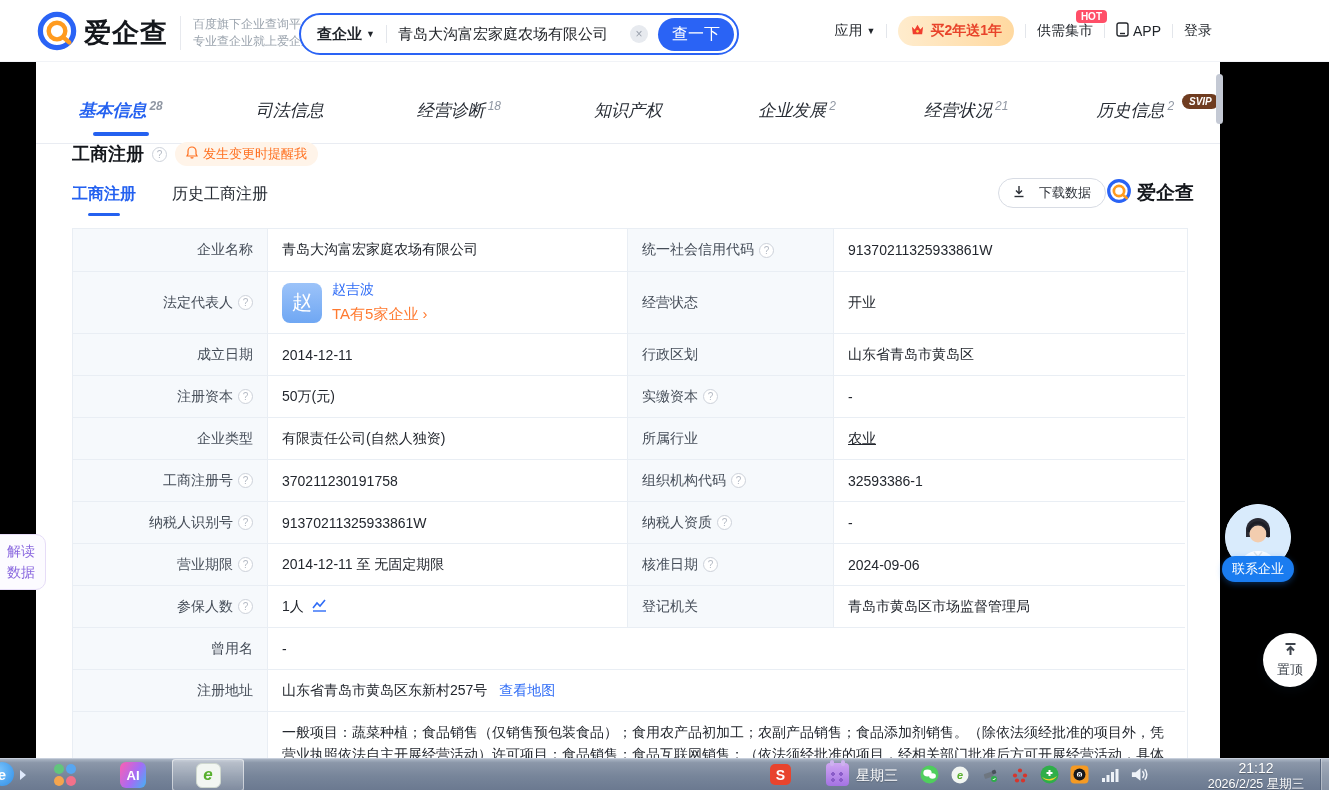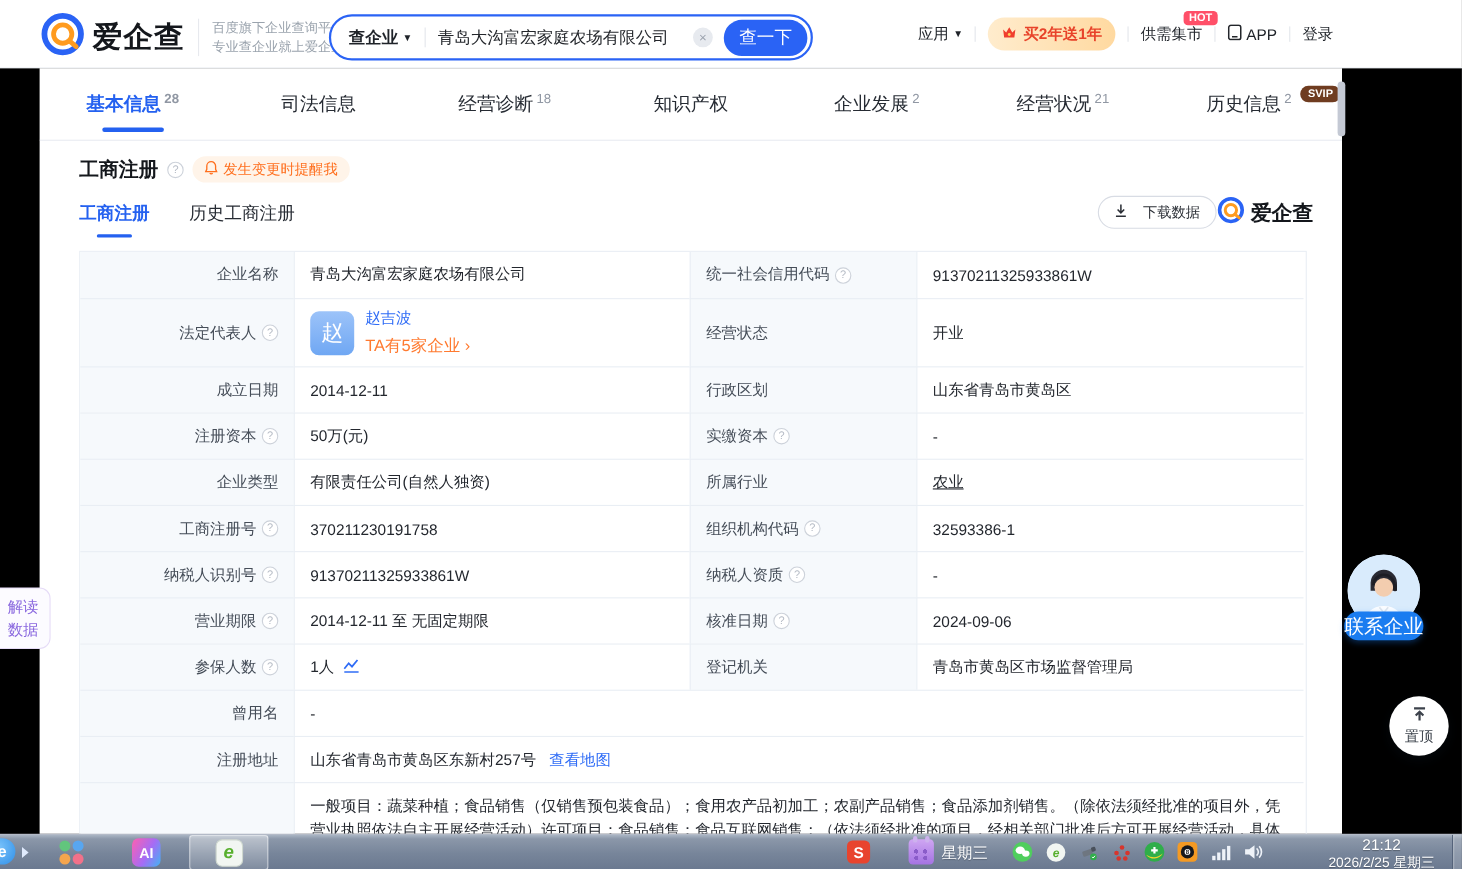--- a/index.html
+++ b/index.html
@@ -23,21 +23,21 @@
   .top-right { position:absolute; right:117px; top:0; height:62px; display:flex; align-items:center; gap:11px; }
   .tr-item { font-size:14px; color:#1f2329; display:flex; align-items:center; gap:4px; cursor:pointer; white-space:nowrap; }
   .tr-div { width:1px; height:14px; background:#e3e6eb; }
   .promo-pill { height:30px; border-radius:15px; background:linear-gradient(90deg,#ffeccd,#ffd9a0); display:flex; align-items:center; gap:5px; padding:0 12px; font-size:14px; font-weight:bold; color:#e8432a; cursor:pointer; }
   .market-wrap { position:relative; }
   .hot-badge { position:absolute; top:-12px; right:-14px; background:#ff4f68; color:#fff; font-size:10px; font-weight:bold; padding:1px 5px; border-radius:4px; }
   .scroll-thumb { position:absolute; left:1216px; top:74px; width:7px; height:50px; border-radius:4px; background:#c4c9d4; z-index:6; }
 
   
   #content { position:absolute; left:36px; top:62px; width:1184px; height:696px; background:#fff; overflow:hidden; z-index:2; }
-  .tabnav { position:absolute; left:0; top:0; width:1184px; height:66px; border-bottom:1px solid #e9ecf2; display:flex; }
+  .tabnav { position:absolute; left:0; top:16px; width:1184px; height:66px; border-bottom:1px solid #e9ecf2; display:flex;font-style:italic; }
   .tab { flex:1; display:flex; align-items:center; justify-content:center; font-size:17px; color:#262b33; position:relative; cursor:pointer; }
   .tab .cnt { font-size:12px; color:#9097a3; margin-left:3px; transform:translateY(-5px); }
   .tab.active { color:#2461f0; font-weight:bold; }
   .tab.active::after { content:''; position:absolute; bottom:7px; left:50%; transform:translateX(-50%); width:56px; height:4px; border-radius:2px; background:#2461f0; }
   .svip-badge { position:absolute; left:1146px; top:16px; background:#6f3c20; color:#fff; font-size:10px; font-weight:bold; padding:2px 7px; border-radius:8px; }
 
   .section-head { position:absolute; left:36px; top:80px; display:flex; align-items:center; gap:8px; }
   .section-title { font-size:18px; font-weight:bold; color:#14171c; }
   .q { width:15px; height:15px; border-radius:50%; border:1px solid #cdd2da; color:#b4bac4; font-size:10px; display:inline-flex; align-items:center; justify-content:center; flex:none; cursor:pointer; background:#fff; }
   .remind-pill { height:24px; border-radius:12px; background:#fff4e9; color:#ff6f1e; font-size:13px; display:flex; align-items:center; gap:5px; padding:0 11px; cursor:pointer; }
@@ -68,21 +68,21 @@
   .rep-stack { display:flex; flex-direction:column; gap:6px; margin-left:10px; font-size:14px; }
   .rep-stack .olink { font-size:15px; }
   .scope-val { display:block !important; padding:9px 14px !important; line-height:22px; }
   .chart-ic { margin-left:8px; cursor:pointer; }
   .map-link { margin-left:12px; }
 
   
   .left-pill { position:absolute; left:-12px; top:534px; width:58px; background:#fcfbff; border:1px solid #e6dcf7; border-radius:10px; color:#8a68df; font-size:14px; text-align:center; line-height:21px; padding:6px 4px 6px 12px; z-index:7; cursor:pointer; }
   .contact-wrap { position:absolute; left:1222px; top:504px; width:72px; z-index:7; cursor:pointer; }
   .contact-circle { width:66px; height:66px; border-radius:50%; background:#d9ebfc; margin:0 auto; overflow:hidden; }
-  .contact-pill { position:relative; margin-top:-14px; width:72px; height:26px; border-radius:13px; background:#1a7cf0; color:#fff; font-size:18px; display:flex; align-items:center; justify-content:center; box-shadow:0 2px 6px rgba(26,124,240,.35); }
+  .contact-pill { position:relative; margin-top:-14px; width:72px; height:26px; border-radius:13px; background:#1a7cf0; color:#fff; font-size:13px; display:flex; align-items:center; justify-content:center; box-shadow:0 2px 6px rgba(26,124,240,.35); }
   .backtop { position:absolute; left:1263px; top:633px; width:54px; height:54px; border-radius:50%; background:#fff; box-shadow:0 4px 12px rgba(31,56,88,.14); display:flex; flex-direction:column; align-items:center; justify-content:center; gap:2px; z-index:7; cursor:pointer; }
   .backtop span { font-size:13px; color:#3c424b; }
 
   
   .taskbar { position:absolute; left:0; top:758px; width:1329px; height:32px; background:linear-gradient(180deg,#aab5c4 0%,#8b97a9 12%,#77859a 55%,#6b7990 100%); border-top:1px solid #c6cedb; z-index:9; }
   .tb-halfe { position:absolute; left:-10px; top:3px; width:24px; height:24px; border-radius:50%; background:radial-gradient(circle at 35% 35%,#7cc4fb,#2f8fe8); color:#fff; font-size:15px; font-weight:bold; display:flex; align-items:center; justify-content:center; }
   .tb-arrow { position:absolute; left:20px; top:11px; width:0; height:0; border-left:6px solid #dfeafd; border-top:5px solid transparent; border-bottom:5px solid transparent; cursor:pointer; }
   .tb-flower { position:absolute; left:52px; top:3px; cursor:pointer; }
   .tb-ai { position:absolute; left:120px; top:3px; width:26px; height:26px; border-radius:6px; background:linear-gradient(120deg,#ff5fb0,#a56cf5 55%,#41b4f3); color:#fff; font-size:13px; font-weight:bold; display:flex; align-items:center; justify-content:center; cursor:pointer; }
   .tb-active-btn { position:absolute; left:172px; top:0; width:72px; height:32px; background:linear-gradient(180deg,rgba(255,255,255,.40),rgba(255,255,255,.14)); border:1px solid rgba(255,255,255,.55); border-radius:3px; display:flex; align-items:center; justify-content:center; cursor:pointer; }

